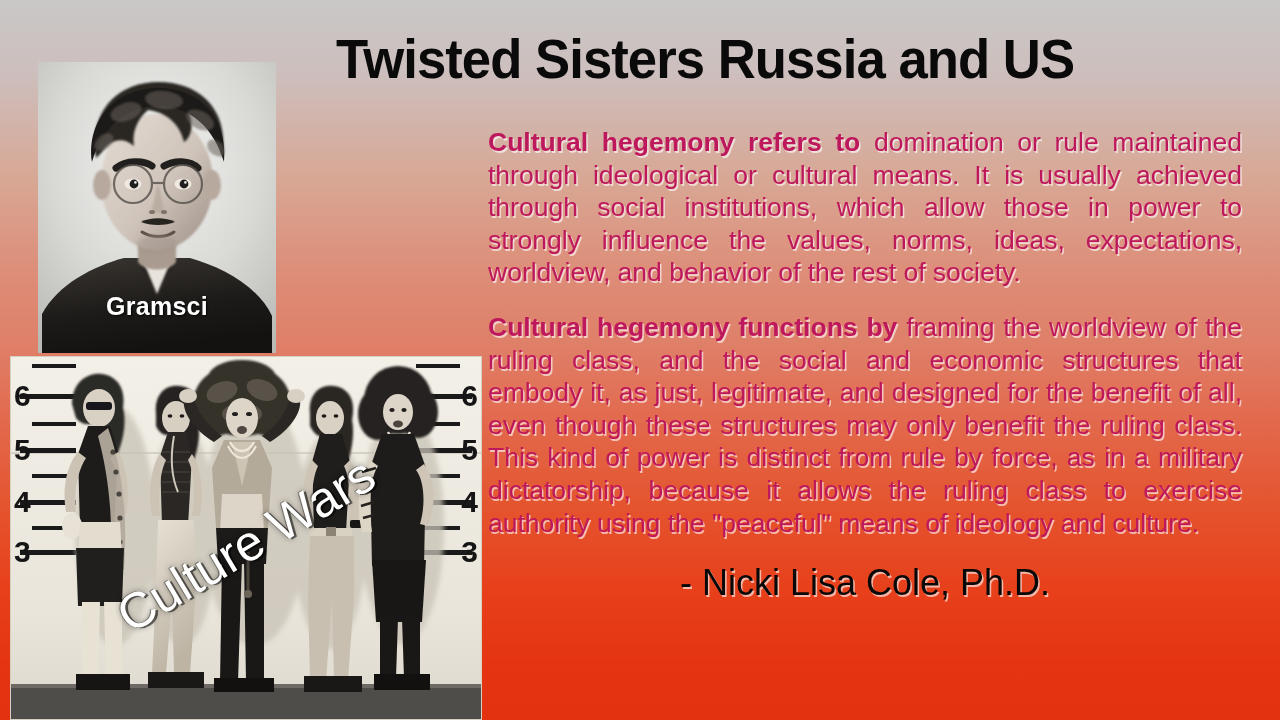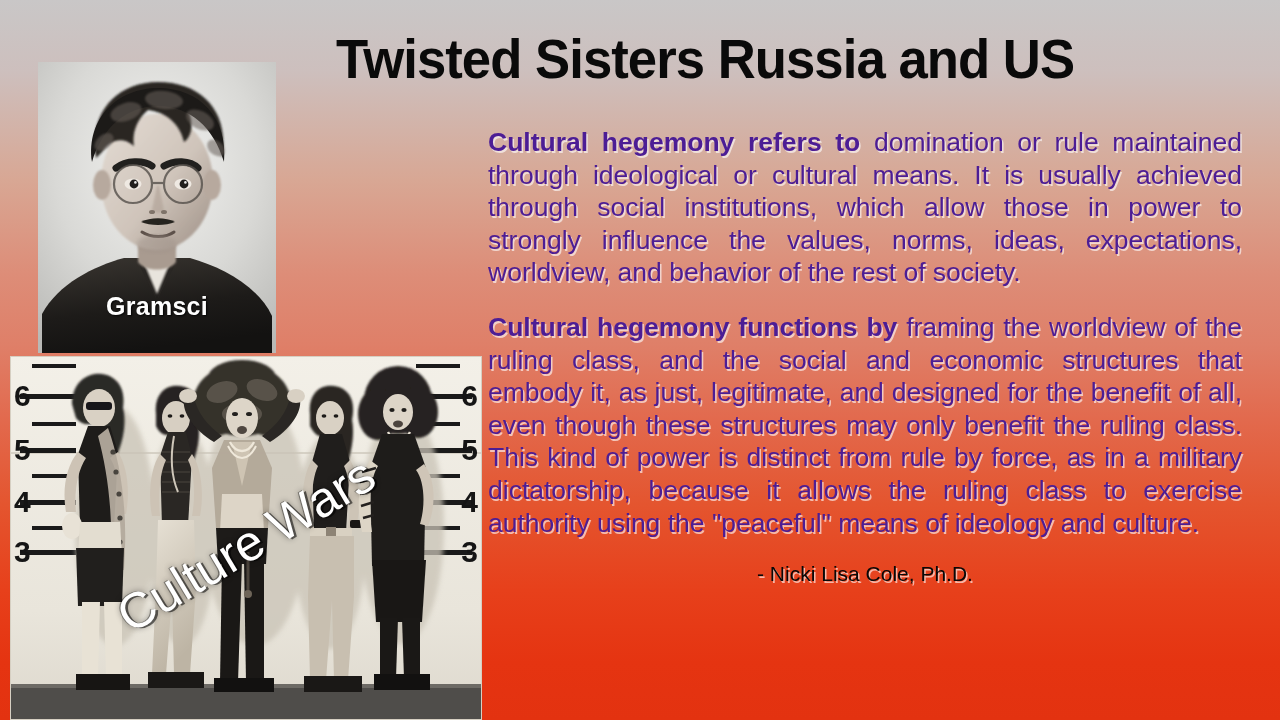--- a/index.html
+++ b/index.html
@@ -82,29 +82,29 @@
 
   
   .body-col{
     position:absolute;
     left:488px; top:126px;
     width:754px;
   }
   .para{
     font-size:26.5px;
     line-height:1.23;
-    color:#4c1d95;
+    color:#be185d;
     text-align:justify;
     text-shadow:1.5px 1.5px 0 rgba(255,255,255,.62);
     margin-bottom:22px;
   }
   .para:last-of-type{ margin-bottom:0; }
   .para b{ font-weight:bold; }
   .attribution{
-    font-size:21px;
+    font-size:36px;
     line-height:1.23;
     color:#080808;
     text-align:center;
     text-shadow:1.5px 1.5px 0 rgba(255,255,255,.62);
     margin-top:2px;
   }
 </style>
 </head>
 <body>
 

